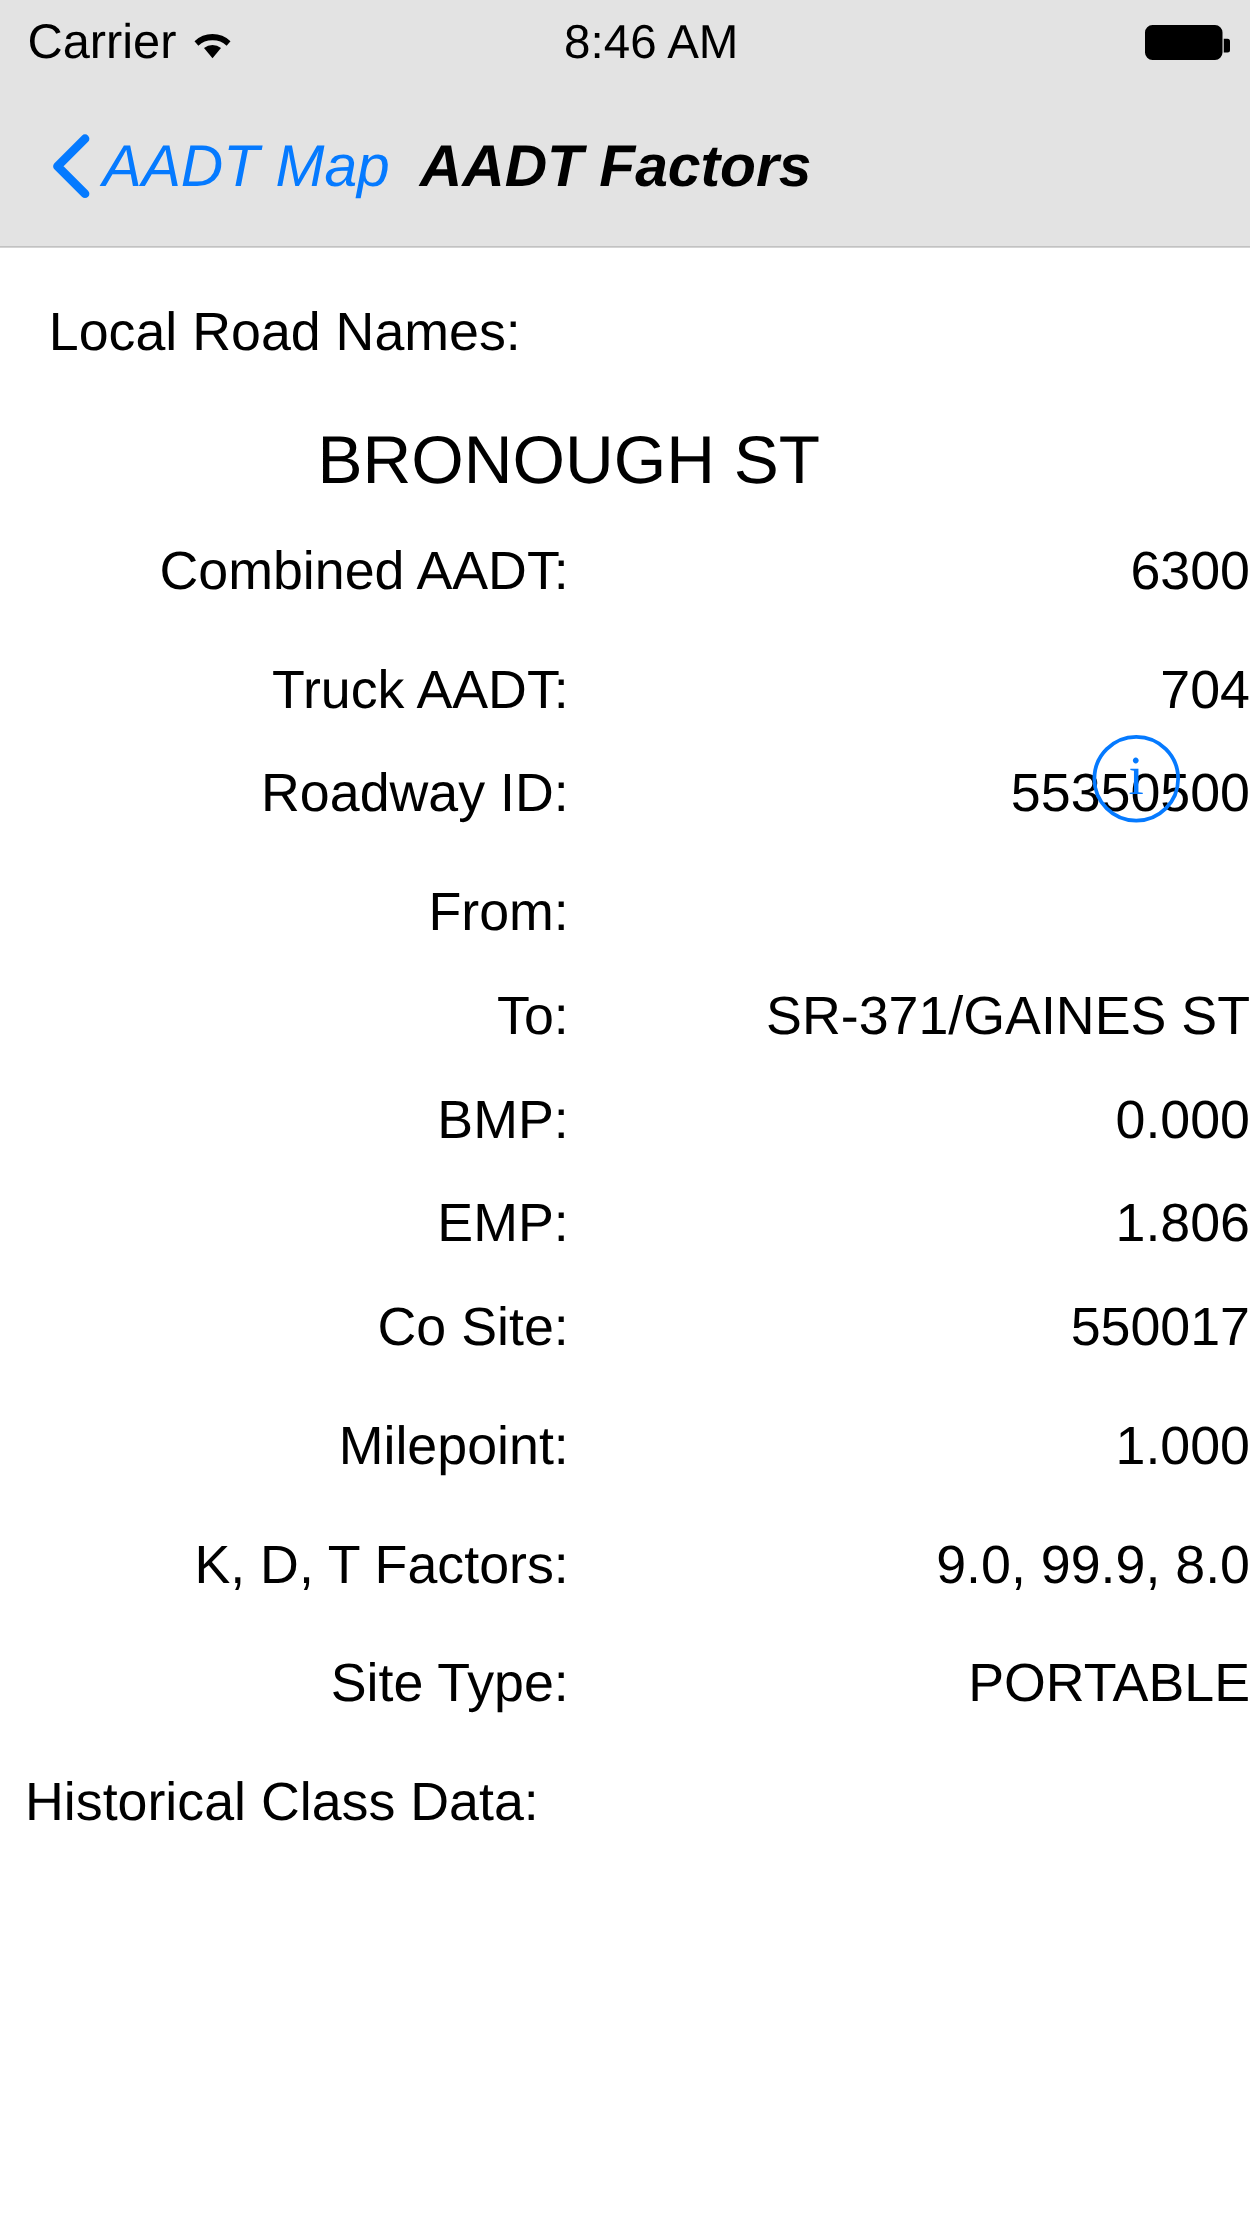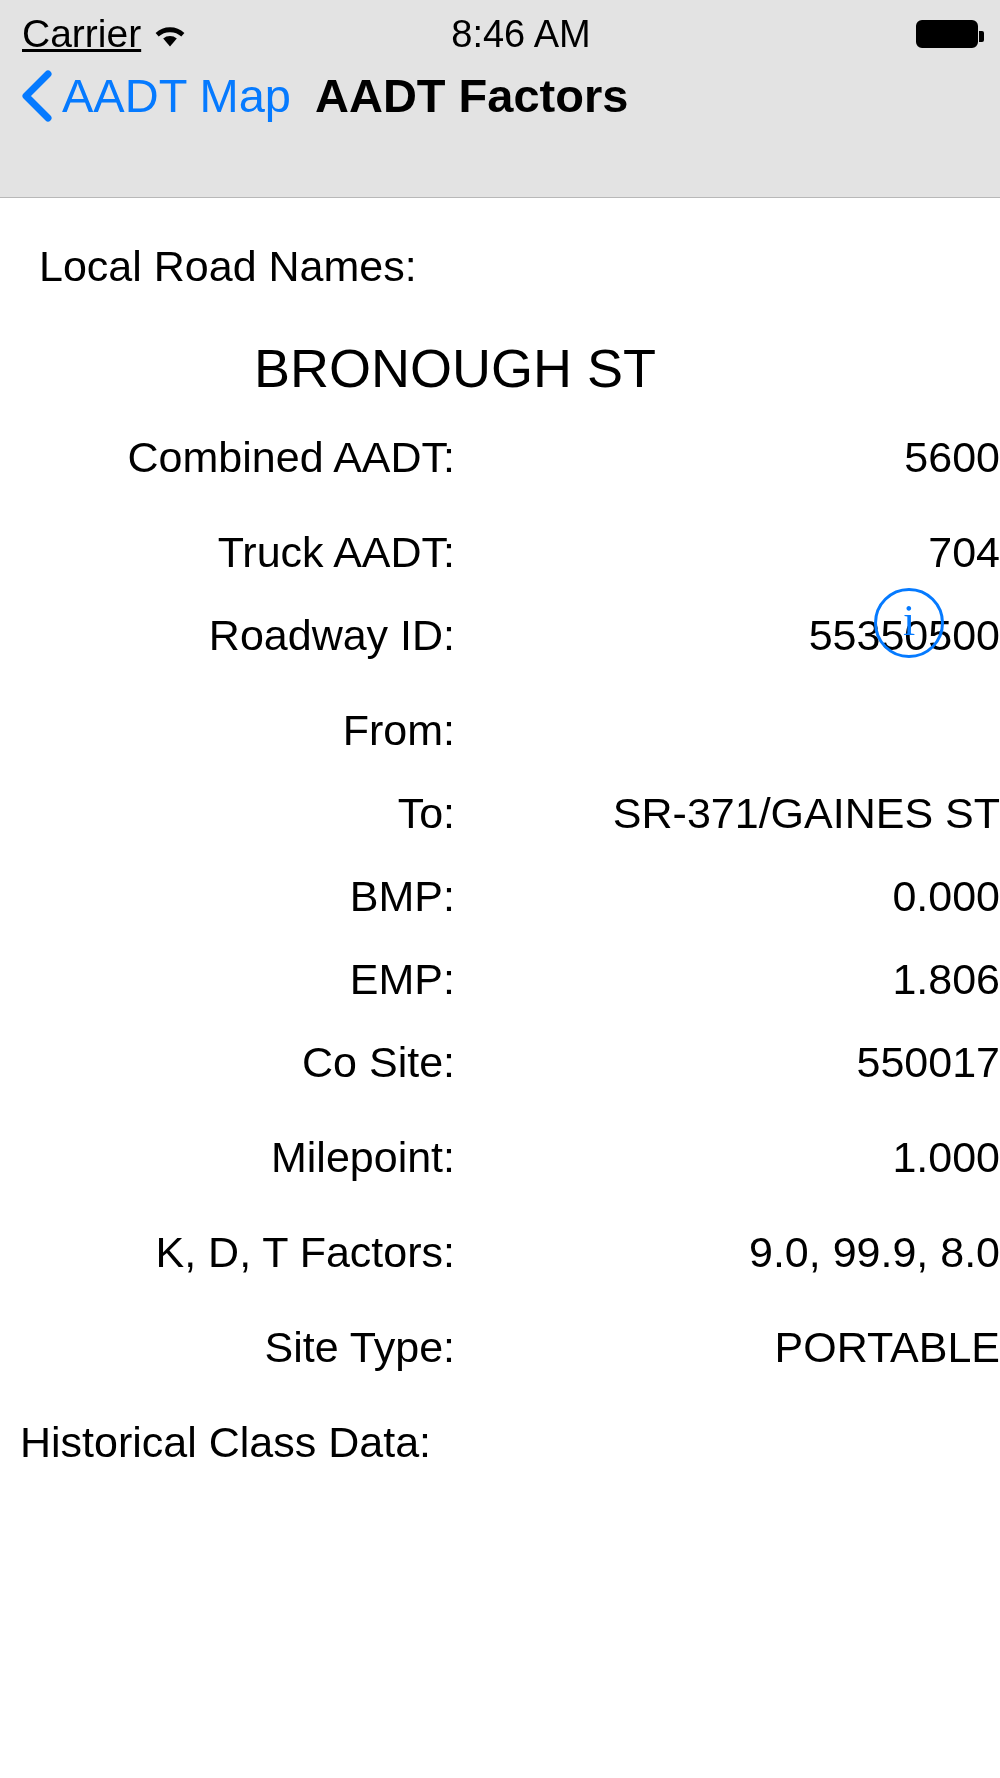--- a/index.html
+++ b/index.html
@@ -30,21 +30,20 @@
     background: #e3e3e3;
     display: flex;
     align-items: center;
     padding: 0 22px;
     box-sizing: border-box;
   }
   .status-left {
     display: flex;
     align-items: center;
     gap: 12px;
-    text-decoration: underline;
   }
   .carrier-label {
     font-size: 39px;
     color: #000000;
     letter-spacing: 0px;
   }
   .wifi-icon {
     display: inline-block;
     width: 34px;
     height: 26px;
@@ -86,23 +85,24 @@
     border-radius: 0 2px 2px 0;
   }
 
   
   .nav-bar {
     position: relative;
     height: 130px;
     background: #e3e3e3;
     border-bottom: 1px solid #b8b8b8;
     display: flex;
-    align-items: flex-start;
-    padding-left: 20px;
-    box-sizing: border-box;
+    align-items: center;
+    padding-left: 40px;
+    box-sizing: border-box;
+    font-style: italic;
   }
   .back-button {
     display: flex;
     align-items: center;
     gap: 10px;
     cursor: pointer;
   }
   .chevron-left {
     width: 32px;
     height: 52px;
@@ -229,21 +229,21 @@
     <div class="section-label">Local Road Names:</div>
 
     <div class="sp-46"></div>
 
     <div class="centered-value">BRONOUGH ST</div>
 
     <div class="sp-34"></div>
 
     <div class="row">
       <div class="row-label">Combined AADT:</div>
-      <div class="row-value">5600</div>
+      <div class="row-value">6300</div>
     </div>
 
     <div class="sp-46"></div>
 
     <div class="row">
       <div class="row-label">Truck AADT:</div>
       <div class="row-value">704</div>
     </div>
 
     <div class="sp-34"></div>

